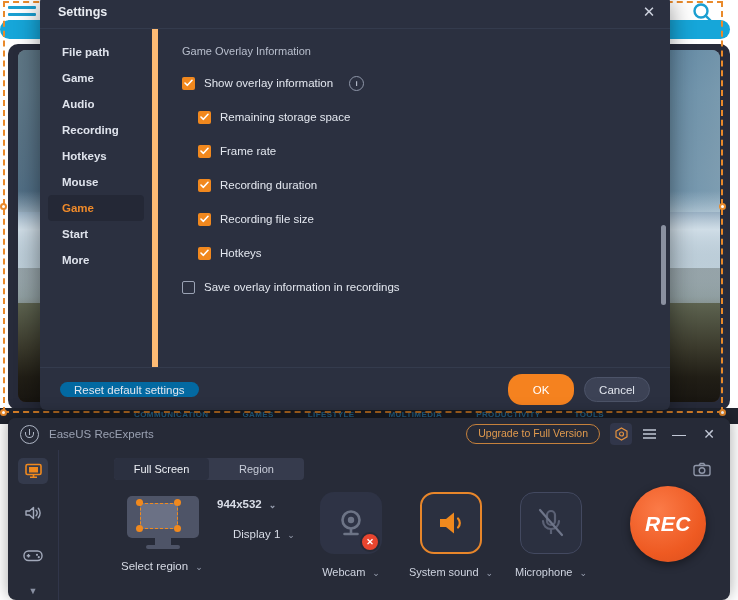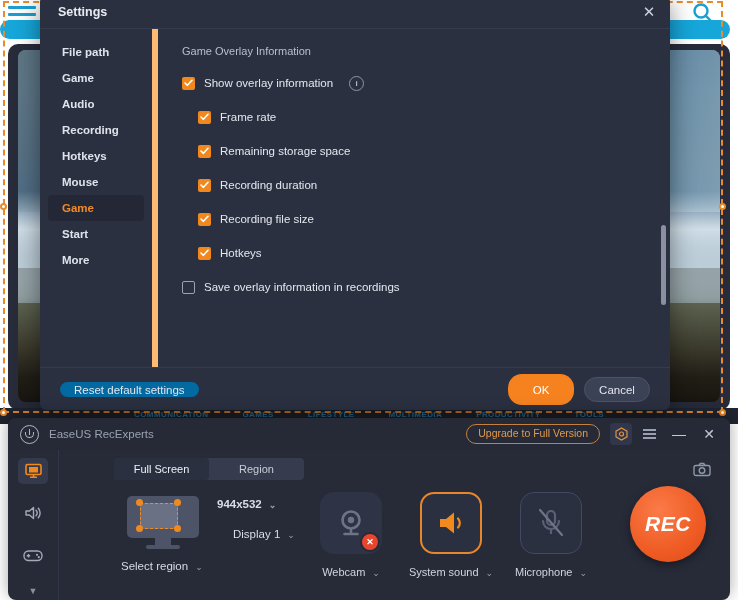--- a/index.html
+++ b/index.html
@@ -233,29 +233,29 @@
             </div>
             <span class="cb-lb">Show overlay information</span>
             <span class="info-i">i</span>
           </div>
           <div class="cb-row indent">
             <div class="cb on">
               <svg width="9" height="8" viewBox="0 0 9 8">
                 <polyline points="1,4 3.4,6.3 8,1.3" fill="none" stroke="#fff" stroke-width="1.6" stroke-linecap="round" stroke-linejoin="round"></polyline>
               </svg>
             </div>
+            <span class="cb-lb">Remaining storage space</span>
+          </div>
+          <div class="cb-row indent">
+            <div class="cb on">
+              <svg width="9" height="8" viewBox="0 0 9 8">
+                <polyline points="1,4 3.4,6.3 8,1.3" fill="none" stroke="#fff" stroke-width="1.6" stroke-linecap="round" stroke-linejoin="round"></polyline>
+              </svg>
+            </div>
             <span class="cb-lb">Frame rate</span>
-          </div>
-          <div class="cb-row indent">
-            <div class="cb on">
-              <svg width="9" height="8" viewBox="0 0 9 8">
-                <polyline points="1,4 3.4,6.3 8,1.3" fill="none" stroke="#fff" stroke-width="1.6" stroke-linecap="round" stroke-linejoin="round"></polyline>
-              </svg>
-            </div>
-            <span class="cb-lb">Remaining storage space</span>
           </div>
           <div class="cb-row indent">
             <div class="cb on">
               <svg width="9" height="8" viewBox="0 0 9 8">
                 <polyline points="1,4 3.4,6.3 8,1.3" fill="none" stroke="#fff" stroke-width="1.6" stroke-linecap="round" stroke-linejoin="round"></polyline>
               </svg>
             </div>
             <span class="cb-lb">Recording duration</span>
           </div>
           <div class="cb-row indent">

